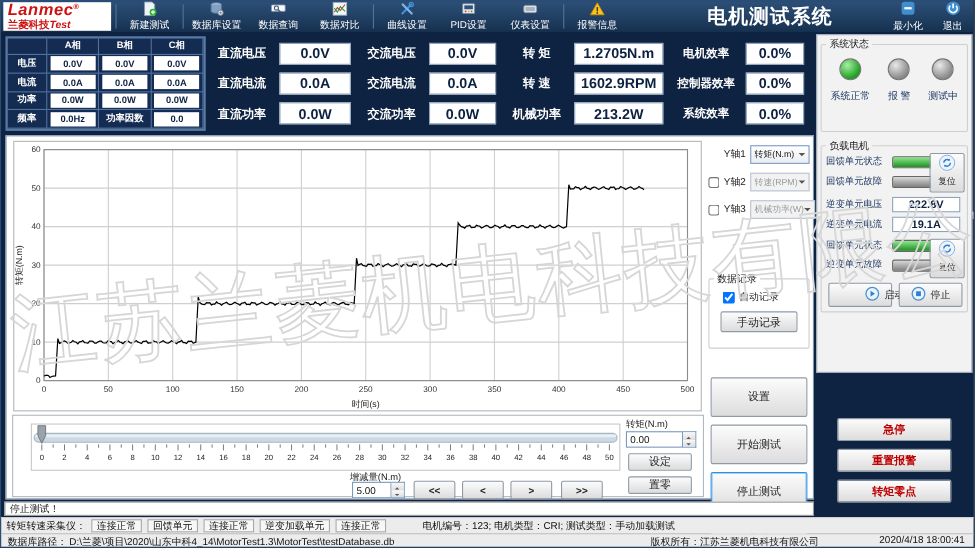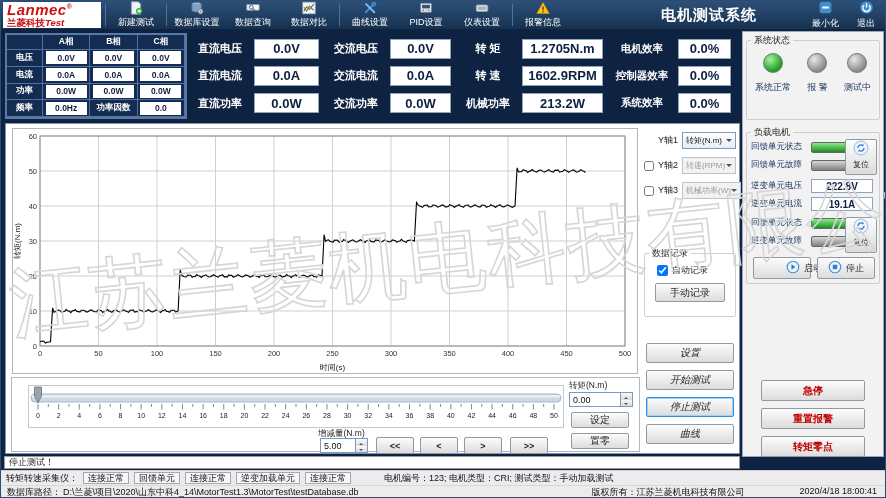--- a/index.html
+++ b/index.html
@@ -13,21 +13,21 @@
   .logo{width:98px;height:26px;background:#fff;margin:1px 2px;padding:1px 4px;
     display:flex;flex-direction:column;justify-content:center;line-height:1;}
   .logo-top{color:#cc1111;font-weight:bold;font-style:italic;font-size:15px;letter-spacing:.5px;}
   .logo-reg{font-size:7px;vertical-align:super;font-style:normal;}
   .logo-bot{color:#cc1111;font-weight:bold;font-size:9.5px;margin-top:1px;}
   .logo-bot .en{font-style:italic;}
   .tb-item{width:56px;height:28px;display:flex;flex-direction:column;align-items:center;
     justify-content:center;gap:1px;color:#fff;font-size:9px;cursor:pointer;white-space:nowrap;}
   .tb-item svg{width:14px;height:14px;display:block;}
   .tb-sep{width:1px;height:22px;background:#50749e;margin:0 2px;}
-  .tb-title{margin-left:auto;color:#fff;font-weight:bold;font-size:15px;letter-spacing:1px;}
+  .tb-title{margin-left:auto;color:#fff;font-weight:bold;font-size:18px;letter-spacing:1px;}
   .win-btns{display:flex;gap:18px;margin-left:55px;margin-right:12px;}
   .win-btn{display:flex;flex-direction:column;align-items:center;color:#fff;font-size:9px;cursor:pointer;}
   .win-btn svg{width:15px;height:15px;}
   
   .phase-table{position:absolute;left:4px;top:32px;width:182px;height:86px;
     background:#152c52;border:2px solid #5a7aa5;display:grid;
     grid-template-columns:36px 1fr 1fr 1fr;grid-template-rows:15px 1fr 1fr 1fr 1fr;}
   .pt-cell{border-right:1px solid #51719f;border-bottom:1px solid #51719f;
     display:flex;align-items:center;justify-content:center;color:#fff;
     font-size:8.5px;font-weight:bold;overflow:hidden;}
@@ -62,36 +62,36 @@
   .gbox-title{position:absolute;top:-6px;left:4px;background:#fff;font-size:9px;
     color:#222;padding:0 3px;line-height:10px;white-space:nowrap;}
   .record-group{margin-top:54px;height:64px;}
   .rg-row{display:flex;align-items:center;margin:10px 0 6px 12px;font-size:9px;color:#222;}
   .rg-row input{width:11px;height:11px;margin:0 4px 0 0;}
   .std-btn{background:linear-gradient(#fcfcfc,#dcdcdc);border:1px solid #8f9aa5;
     border-radius:2px;font-size:10px;color:#222;display:flex;align-items:center;
     justify-content:center;cursor:pointer;white-space:nowrap;}
   .manual-btn{width:70px;height:19px;margin-left:10px;}
   .test-btns{margin-top:26px;display:flex;flex-direction:column;gap:7px;align-items:center;}
-  .test-btns .std-btn{width:88px;height:20px;font-style:italic;}
+  .test-btns .std-btn{width:88px;height:36px;}
   .focused{border:1px solid #2f8fe0;box-shadow:0 0 0 1px #9fd0f5 inset;}
   
   .slider-panel{position:absolute;left:5px;top:253px;width:629px;height:75px;border:1px solid #b0b8c0;}
   .ruler-box{position:absolute;left:16px;top:7px;width:536px;height:43px;border:1px solid #c8c8c8;}
   .small-lab{position:absolute;font-size:8.5px;color:#222;white-space:nowrap;}
   .spin{position:absolute;display:flex;height:15px;}
   .spin-val{flex:1;background:#fff;border:1px solid #7a9ac0;font-size:9px;display:flex;
     align-items:center;padding-left:3px;color:#111;}
   .spin-ar{width:12px;display:flex;flex-direction:column;border:1px solid #7a9ac0;border-left:none;cursor:pointer;}
   .spin-ar i{flex:1;background:linear-gradient(#f8f8f8,#ddd);position:relative;}
   .spin-ar i.up::after{content:"";position:absolute;left:2.5px;top:1.5px;border:2.5px solid transparent;border-bottom-color:#555;}
   .spin-ar i.dn::after{content:"";position:absolute;left:2.5px;top:3.5px;border:2.5px solid transparent;border-top-color:#555;}
   .nav-btn{position:absolute;width:38px;height:17px;font-size:9px;font-weight:bold;}
   
-  .side-panel{position:absolute;left:741px;top:30px;width:142px;height:426px;
+  .side-panel{position:absolute;left:741px;top:30px;width:142px;height:308px;
     background:#f2f2f2;border:1px solid #9aa7b5;}
   .side-panel .gbox-title{background:#f2f2f2;}
   .sys-box{position:absolute;left:3px;top:8px;width:134px;height:80px;}
   .led-row{display:flex;justify-content:space-around;margin-top:12px;}
   .led-col{display:flex;flex-direction:column;align-items:center;gap:8px;}
   .led{width:20px;height:20px;border-radius:50%;border:1px solid #777;}
   .led.green{background:radial-gradient(circle at 35% 30%,#a5f0a5,#1f9e1f 70%);}
   .led.gray{background:radial-gradient(circle at 35% 30%,#e8e8e8,#8a8a8a 70%);}
   .led-lab{font-size:9px;color:#15305c;white-space:nowrap;}
   .load-box{position:absolute;left:3px;top:100px;width:134px;height:152px;}

